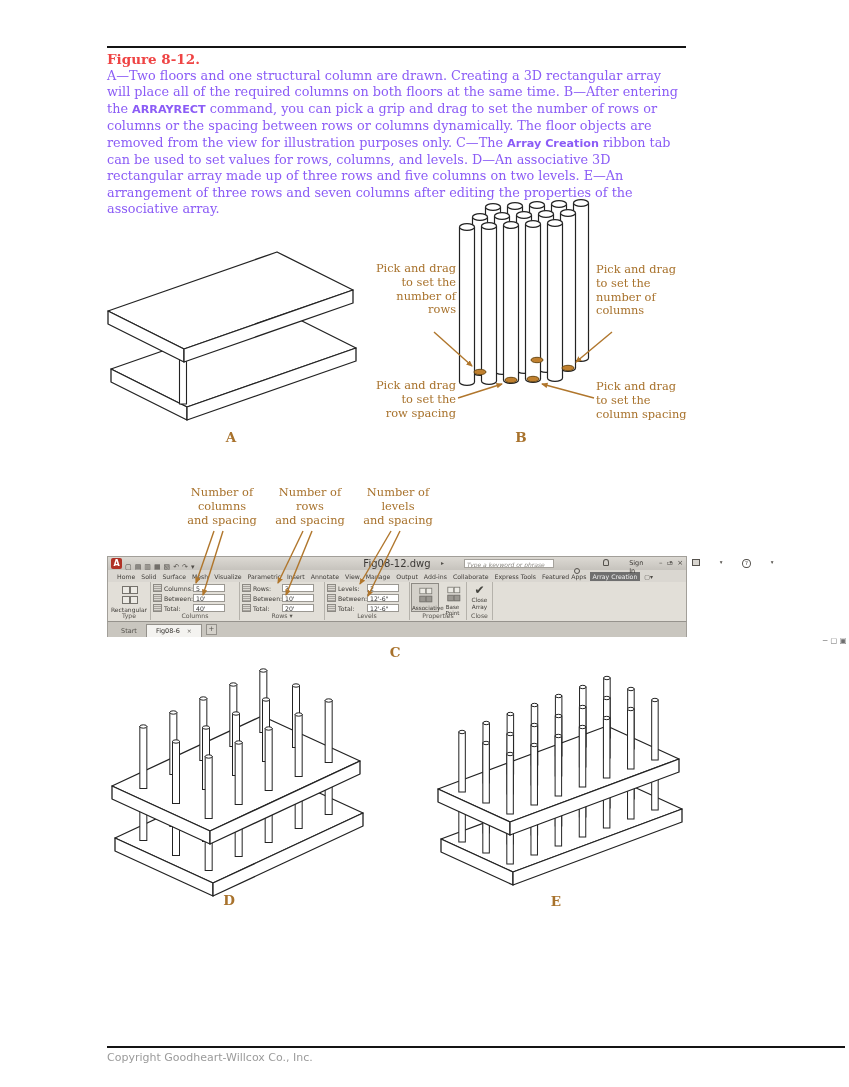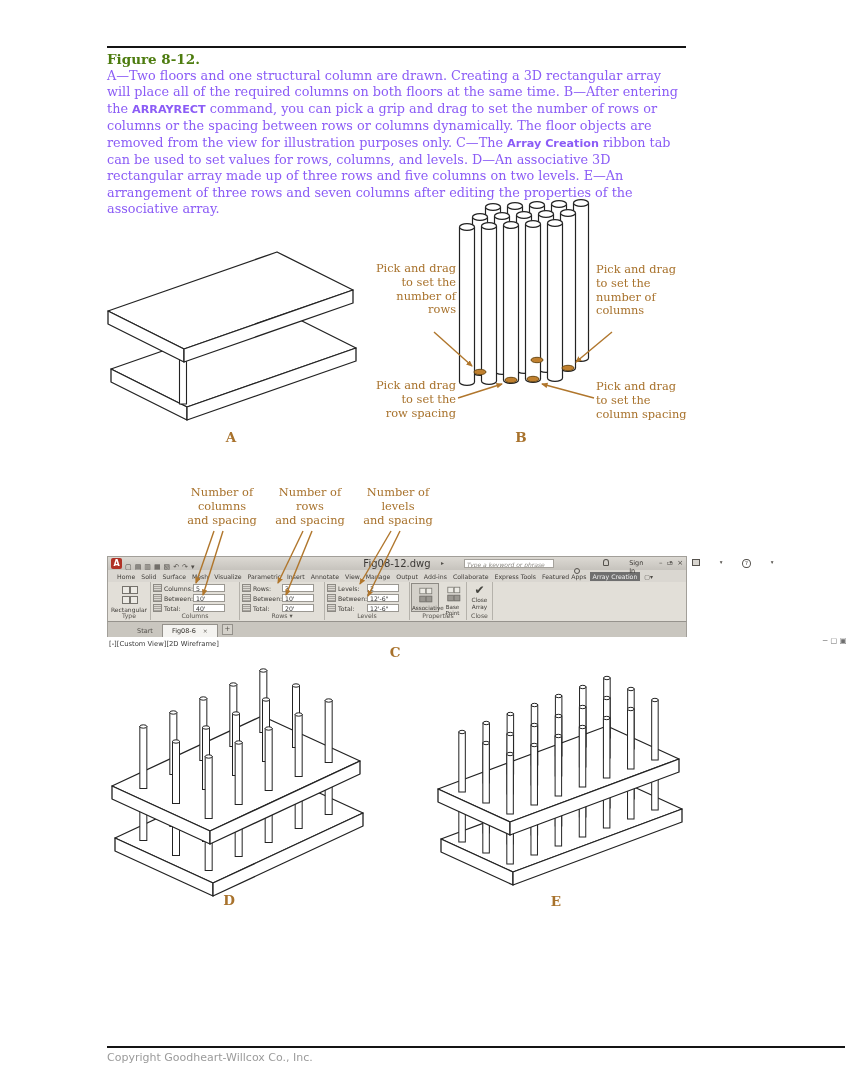--- a/index.html
+++ b/index.html
@@ -1,20 +1,20 @@
 <!DOCTYPE html>
 <html><head>
 <meta charset="utf-8">
 <style>
   html,body{margin:0;padding:0;background:#fff;}
   .page{position:relative;width:849px;height:1087px;background:#fff;overflow:hidden;
         font-family:"DejaVu Serif",serif;}
   .rule-top{position:absolute;left:107px;top:46px;width:579px;height:2px;background:#141414;}
   .figure-heading{position:absolute;left:107px;top:51px;font-size:13.5px;font-weight:bold;
-        color:#4d7c0f;}
+        color:#ef4444;}
   .caption{position:absolute;left:107px;top:68px;width:580px;margin:0;font-size:12.8px;
         line-height:16.4px;color:#8b5cf6;}
   .caption .cmd{font-family:"DejaVu Sans",sans-serif;font-weight:bold;font-size:11.2px;}
   .figletter{position:absolute;transform:translateX(-50%);font-weight:bold;font-size:13.5px;
         color:#a8722c;z-index:3;}
   .ann{position:absolute;font-size:11.4px;line-height:13.8px;color:#a8722c;white-space:pre-line;z-index:3;}
   .ar{text-align:right;} .ac{text-align:center;}
 
   
   .ribbon{position:absolute;left:107px;top:556px;width:580px;height:96px;z-index:1;
@@ -59,21 +59,21 @@
   .sq4 i{width:6px;height:6px;border:1px solid #76736d;background:#eceae4;}
   .sq4 i.f{background:#9a9791;}
   .tlabel{text-align:center;font-size:6px;color:#3f3c38;}
   .pbtn{position:absolute;top:1px;height:29px;text-align:center;font-size:5.6px;color:#3f3c38;
         box-sizing:border-box;}
   .pbtn .sq4{margin:2px auto 1px;transform:scale(.8);}
   .pbtn.sel{background:#d4d1ca;border:1px solid #8d8a84;}
   .closeicon{text-align:center;font-size:12px;line-height:13px;color:#44443e;margin-top:2px;}
   .clabel{text-align:center;font-size:5.8px;line-height:6.5px;color:#3f3c38;}
   .filetabs{position:relative;height:15px;background:#c9c6bf;border-left:1px solid #a29f99;
-        border-right:1px solid #a29f99;display:flex;align-items:flex-end;padding-left:20px;box-sizing:border-box;}
+        border-right:1px solid #a29f99;display:flex;align-items:flex-end;padding-left:4px;box-sizing:border-box;}
   .ftab{font-size:6.5px;color:#55524d;padding:2px 9px;white-space:nowrap;}
   .ftab.active{background:#f4f3f0;border:1px solid #94918b;border-bottom:none;color:#33302c;}
   .ftab .x{margin-left:7px;color:#6b6862;font-size:6px;}
   .newtab{width:9px;height:9px;border:1px solid #94918b;background:#d4d1ca;font-size:7px;line-height:8px;
         text-align:center;color:#55524d;margin-left:4px;margin-bottom:2px;}
   .viewportbar{position:relative;height:15px;background:#fff;}
   .vplabel{position:absolute;left:2px;top:3px;font-size:6.8px;color:#3a3a3a;}
   .vpcontrols{position:absolute;left:820px;top:636px;z-index:1;font-family:"DejaVu Sans",sans-serif;
         font-size:7.5px;color:#6e6e6e;}
   .vpcontrols span{margin-left:2px;}
@@ -263,23 +263,20 @@
           <div class="closeicon">✔</div>
           <div class="clabel" style="width: 24px; margin: 0px auto;">Close Array</div>
           <div class="pfooter">Close</div>
         </div>
       </div>
     <div class="filetabs" id="filetabs">
         <span class="ftab">Start</span>
         <span class="ftab active"><span>Fig08-6</span><span class="x">×</span></span>
         <div class="newtab">+</div>
       </div>
-    <div class="viewportbar">
-      <span class="vplabel">[-][Custom View][2D Wireframe]</span>
-    </div>
   </div>
   <div class="vpcontrols" id="vpcontrols"><span>−</span><span>▢</span><span>▣</span></div>
 
   <div class="footer-rule"></div>
   <div class="copyright">Copyright Goodheart-Willcox Co., Inc.</div>
 
   <svg id="art" width="849" height="1087">
       <defs>
         <marker id="ah" markerWidth="8" markerHeight="8" refX="5.5" refY="2.75" orient="auto" markerUnits="userSpaceOnUse">
           <path d="M0,0 L6.5,2.75 L0,5.5 Z" fill="#b0762c"></path>

